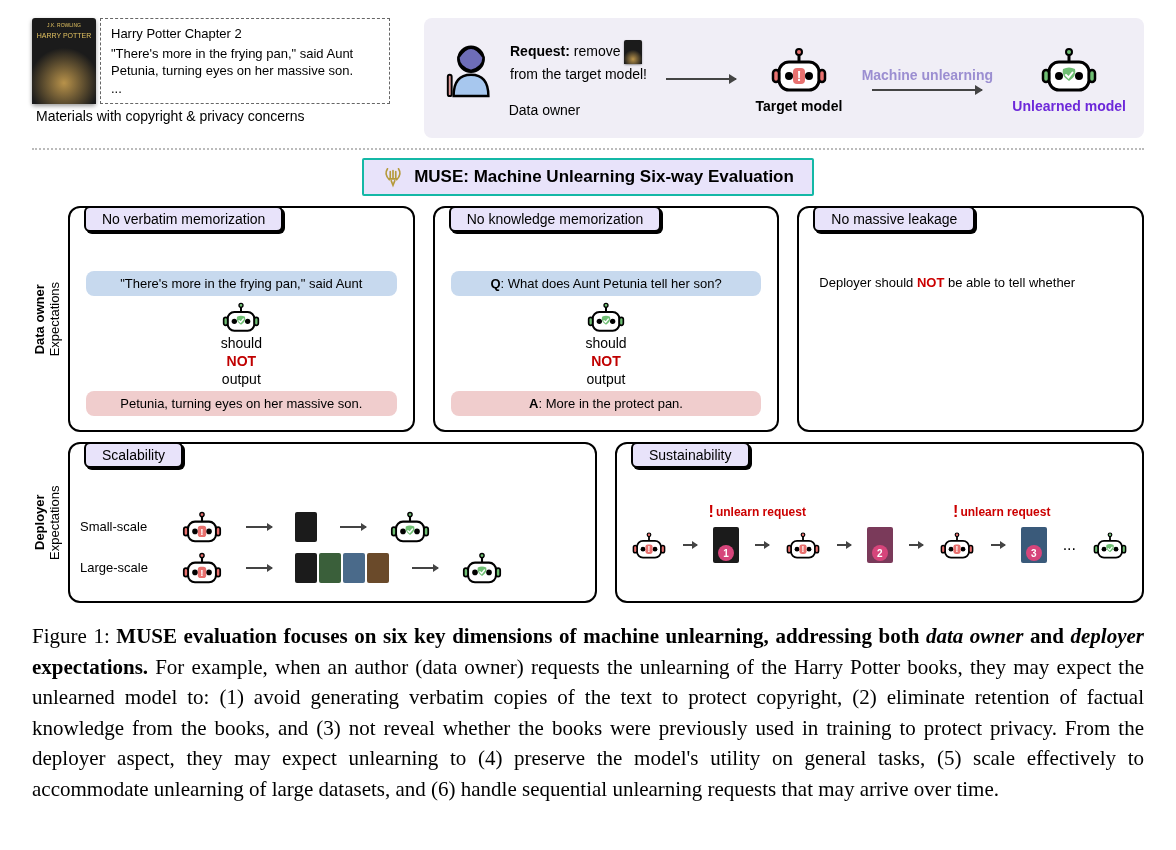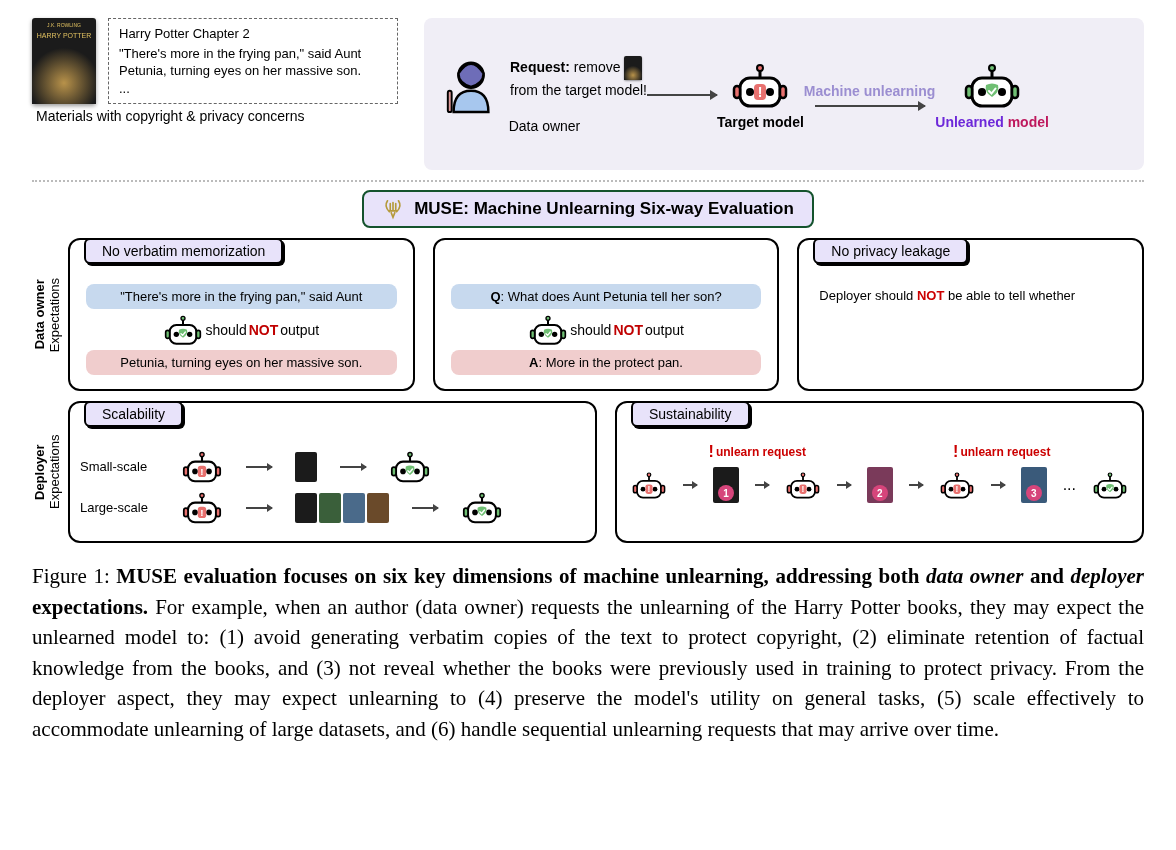--- a/index.html
+++ b/index.html
@@ -6,58 +6,58 @@
   body {
     font-family: Georgia, 'Times New Roman', serif;
     background: #fff;
     width: 1176px;
     height: 850px;
     padding: 18px 32px;
     color: #000;
   }
   .top-row { display: flex; gap: 12px; align-items: flex-start; }
   .book-block { display:flex; flex-direction:column; gap: 4px; width: 380px;}
-  .book-excerpt-row { display:flex; gap:12px; align-items:flex-start;}
+  .book-excerpt-row { display:flex; gap:4px; align-items:flex-start;}
   .book-cover-big { width: 64px; height: 86px; background: #1b1b1b; border-radius: 3px; position: relative; box-shadow: 0 2px 4px rgba(0,0,0,.4);}
   .book-cover-big::before { content: "J.K. ROWLING"; position:absolute; top:4px; left:0; right:0; text-align:center; font-size:5px; color:#e0c060; font-family: Arial;}
   .book-cover-big::after { content: ""; position:absolute; top:16px; left:0; right:0; bottom:0; background: radial-gradient(circle at 50% 70%, #b8924a 0%, #1b1b1b 60%);}
   .book-cover-big .title { position:absolute; top:14px; left:0; right:0; text-align:center; font-size:7px; color:#e0c060; font-family: Arial; z-index:2;}
   .excerpt-box { border: 1.5px dashed #666; padding: 6px 10px; font-size: 13px; line-height: 1.35; width: 290px; font-family: Arial;}
   .excerpt-title { font-weight: 400; margin-bottom: 2px;}
   .materials-caption { font-size: 14px; font-family: Arial; margin-left: 4px;}
-  .flow-panel { flex: 1; background: #f0eef6; border-radius: 8px; padding: 10px 18px 8px 18px; display: flex; align-items: center; position: relative; height: 152px; }
+  .flow-panel { flex: 1; background: #f0eef6; border-radius: 8px; padding: 10px 18px 8px 18px; display: flex; align-items: center; justify-content: space-between; position: relative; height: 120px; }
   .flow-col { display:flex; flex-direction:column; align-items:center; gap:4px; font-family: Arial; font-size: 14px;}
   .flow-label-below { font-weight: 400; }
   .flow-label-below.bold { font-weight: 700; }
   .flow-label-below.unlearned { color: #888; font-weight: 700;}
-  .flow-label-below.unlearned .m { color: #be185d;}
+  .flow-label-below.unlearned .m { color: #6d28d9;}
   .request-text { font-size: 14px; font-family: Arial; margin-bottom: 2px;}
   .request-text .b { font-weight: 700;}
   .machine-unlearning { color: #9b8ed1; font-weight: 700; font-size: 14px; font-family: Arial;}
   .arrow { width: 70px; height: 2px; background: #444; position: relative;}
   .arrow::after { content:""; position:absolute; right:-1px; top:-4px; border-left:8px solid #444; border-top:5px solid transparent; border-bottom:5px solid transparent;}
   .person-svg { width: 58px; height: 58px; }
   .robot-alert { width: 60px;}
   .robot-ok { width: 60px;}
   .tiny-book { width: 24px; height: 32px; background:#1b1b1b; border-radius:2px; position:relative; box-shadow:0 1px 2px rgba(0,0,0,.4); display:inline-block;}
   .tiny-book::after { content:""; position:absolute; top:8px; left:0;right:0;bottom:0; background:radial-gradient(circle at 50% 70%, #b8924a 0%, #1b1b1b 65%);}
   .divider { border: none; border-top: 2px dotted #bbb; margin: 10px 0 8px 0;}
-  .muse-title-bar { background: #e8e3fa; border: 2px solid #14532d; border-radius: 8px; padding: 6px 18px; display:flex; align-items:center; gap:10px; font-family: Arial; font-weight: 700; font-size: 17px; margin: 0 auto 10px auto; width: fit-content;}
+  .muse-title-bar { background: #e8e3fa; border: 2px solid #14b8a6; border-radius: 2px; padding: 6px 18px; display:flex; align-items:center; gap:10px; font-family: Arial; font-weight: 700; font-size: 17px; margin: 0 auto 10px auto; width: fit-content;}
   .lyre { width: 22px; height: 22px; }
   .grid-section { display:flex; gap:6px; margin-bottom: 10px;}
   .row-label { writing-mode: vertical-rl; transform: rotate(180deg); font-family: Arial; font-size: 13px; font-weight: 700; text-align: center; padding: 4px 0;}
   .row-label .sub { font-weight: 400; display:block;}
   .cards { display:flex; gap:18px; flex:1;}
-  .card { border: 2px solid #000; border-radius: 12px; background:#fff; position:relative; flex:1; padding: 40px 10px 10px 10px; min-height: 136px;}
+  .card { border: 2px solid #000; border-radius: 12px; background:#fff; position:relative; flex:1; padding: 59px 10px 10px 10px; min-height: 136px;}
   .card-title { position:absolute; top:-2px; left:14px; background: #e8e3fa; border:2px solid #000; border-radius:6px; padding: 3px 16px; font-family: Arial; font-size: 14px; box-shadow: 2px 2px 0 #000;}
   .bubble { border-radius: 8px; padding: 5px 12px; font-family: Arial; font-size: 13px; text-align:center; margin: 4px 6px;}
   .bubble.blue { background: #c7d9ee;}
   .bubble.red { background: #f0cdcd;}
   .bubble.green { background: #cbe5c8;}
-  .inline-row { display:flex; align-items:center; justify-content:center; gap:2px; font-family: Arial; font-size: 14px; margin: 4px 0;}
+  .inline-row { display:flex; align-items:center; justify-content:center; gap:2px; font-family: Arial; font-size: 14px; margin: 4px 0; flex-direction: column;}
   .inline-row .not { color:#c00000; font-weight:700;}
   .mini-robot { width: 40px; display:inline-block;}
   .scale-row { display:flex; align-items:center; gap:23px; font-family: Arial; font-size: 13px; margin: 6px 0;}
   .books-stack { display:flex; gap:2px;}
   .tbook { width:22px; height:30px; border-radius:2px;}
   .sustain-row { display:flex; align-items:center; gap:8px; justify-content:space-around; padding-top:6px;}
   .unlearn-req { display:flex; align-items:center; gap:2px; color:#c00; font-family:Arial; font-size:12px; font-weight:700;}
   .unlearn-req .bang { color:#c00; font-size:16px;}
   .num-book { position:relative;}
   .num-book .circ { position:absolute; bottom:2px; left:50%; transform:translateX(-50%); width:16px; height:16px; border-radius:50%; background:#d6457b; color:#fff; font-size:10px; font-weight:700; display:flex; align-items:center; justify-content:center; font-family:Arial;}
@@ -183,34 +183,35 @@
             <use href="#robot-ok-g"></use>
           </svg>
         <span>should </span>
           <span class="not">NOT</span>
           <span> output</span>
       </div>
       <div class="bubble red">Petunia, turning eyes on her massive son.</div>
     </div>
 
     <div class="card">
+      <div class="card-title">No knowledge memorization</div>
       <div class="bubble blue"><b>Q</b><span>: What does Aunt Petunia tell her son?</span></div>
       <div class="inline-row">
         <svg class="mini-robot" viewBox="0 0 60 50">
             <use href="#robot-ok-g"></use>
           </svg>
         <span>should </span>
           <span class="not">NOT</span>
           <span> output</span>
       </div>
       <div class="bubble red"><b>A</b><span>: More in the protect pan.</span></div>
     </div>
 
     <div class="card">
-      <div class="card-title">No privacy leakage</div>
+      <div class="card-title">No massive leakage</div>
       <div class="privacy-text">
         <span>Deployer should </span><span class="not">NOT</span><span> be able to tell whether</span>
       </div>
     </div>
   </div>
 </div>
 
 <div class="grid-section">
   <div class="row-label">
     <span>Deployer</span><span class="sub">Expectations</span>

